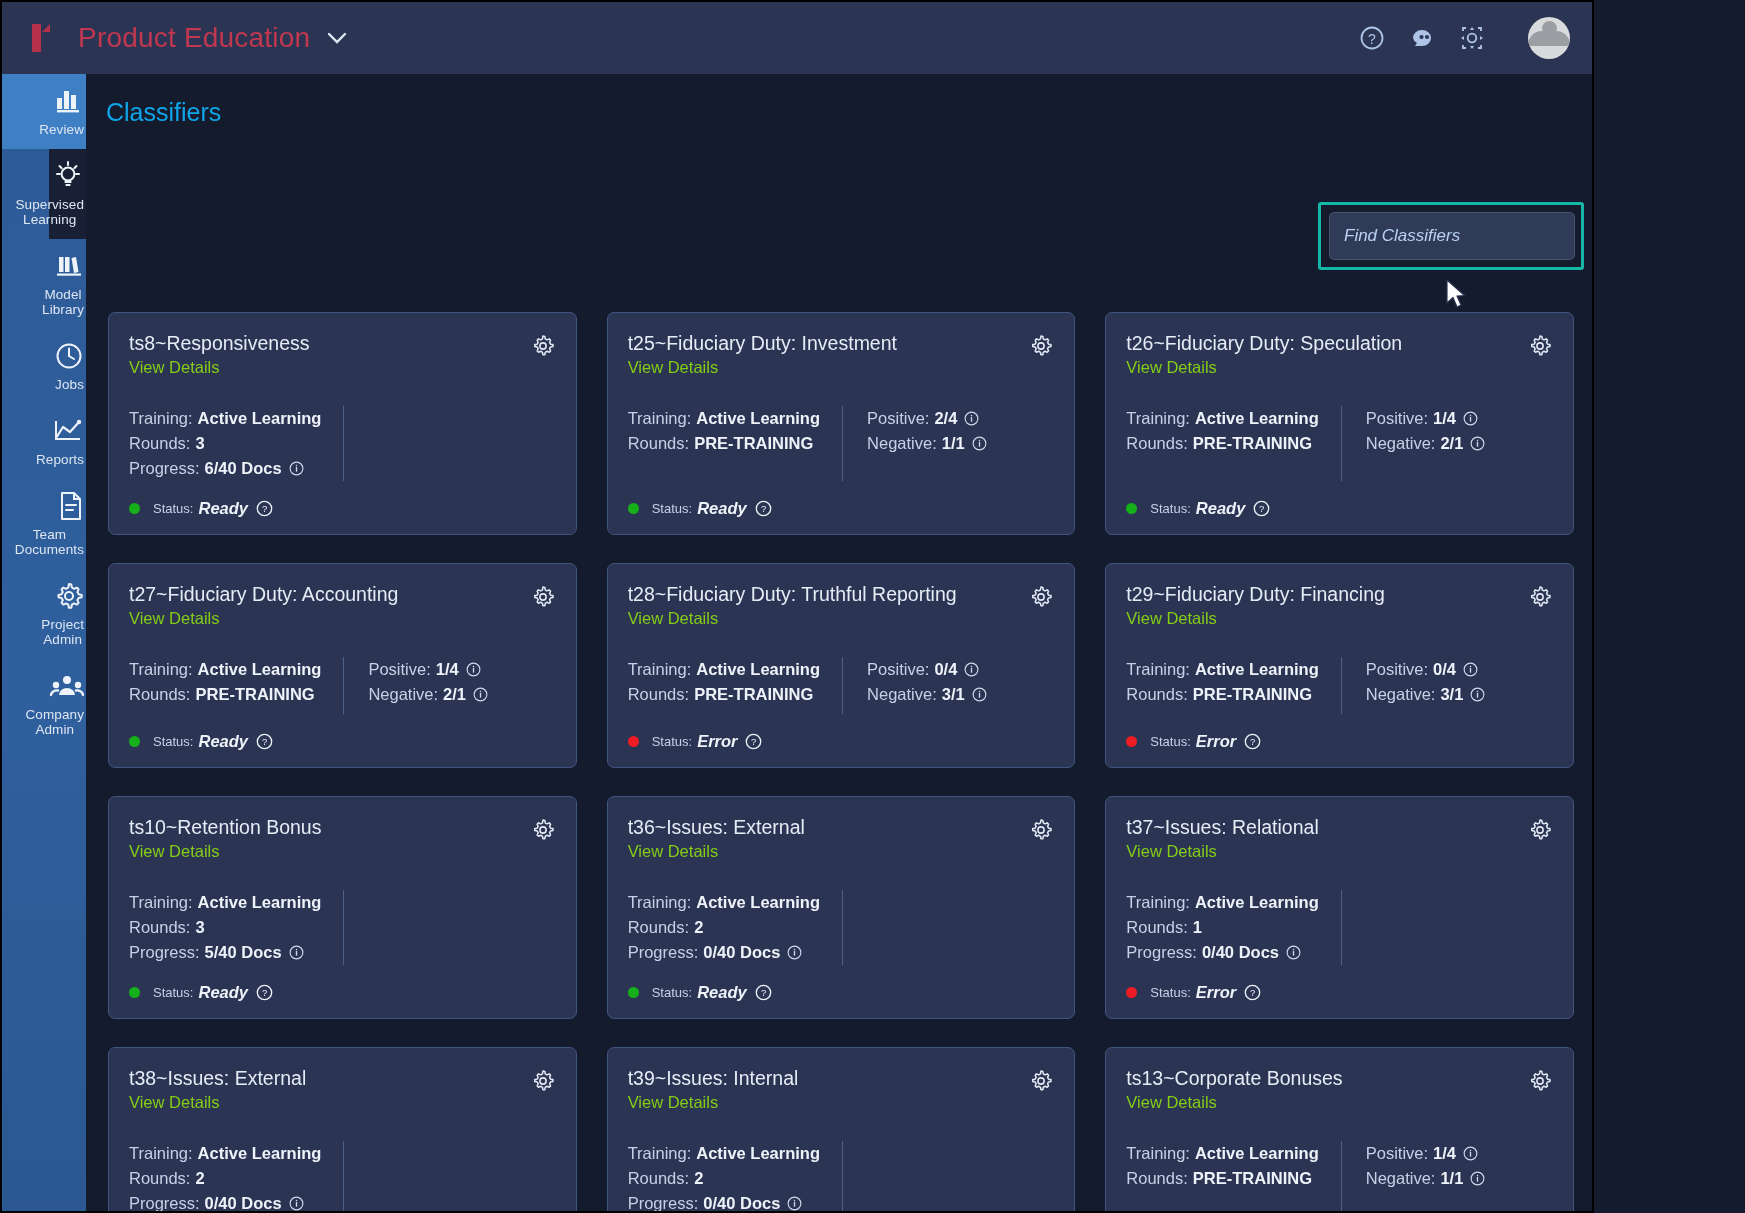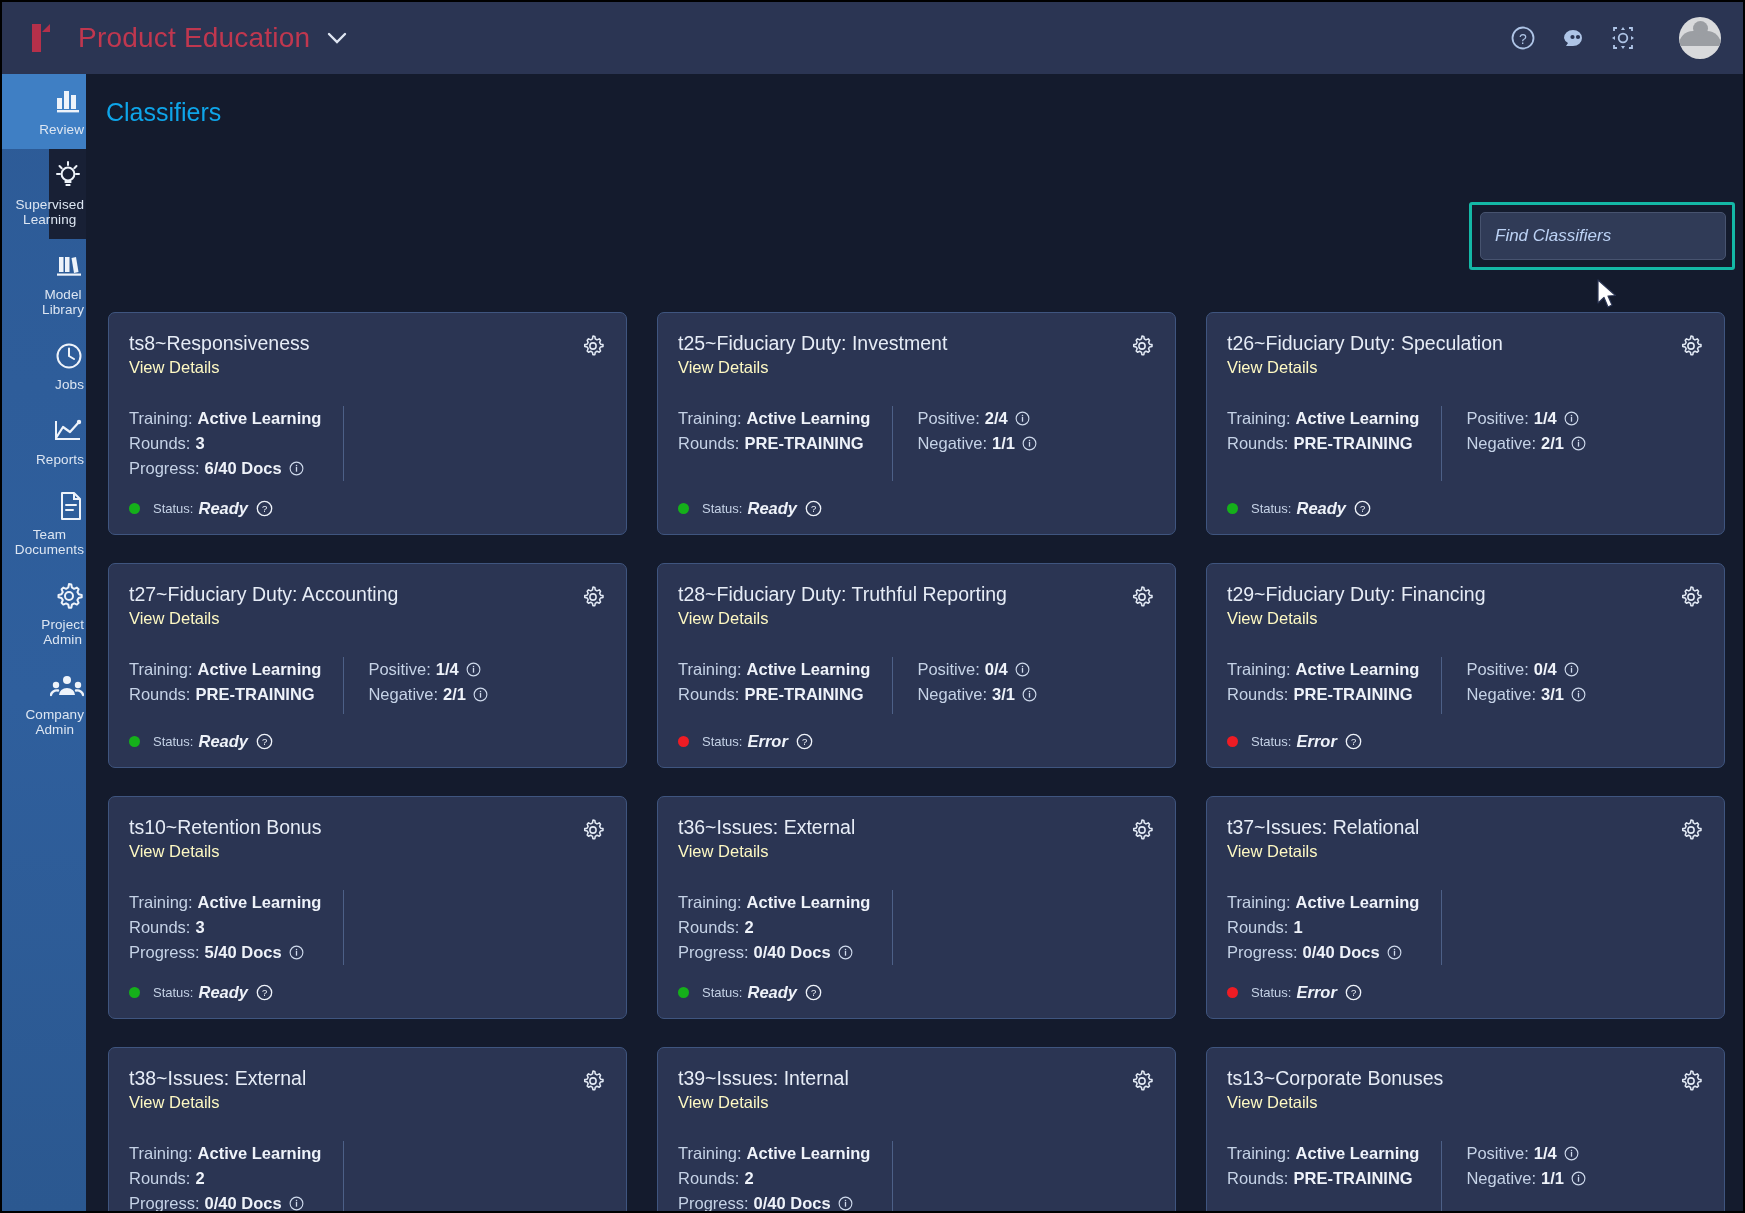--- a/index.html
+++ b/index.html
@@ -4,21 +4,21 @@
 <style>
   * { box-sizing: border-box; margin: 0; padding: 0; }
   html, body {
     width: 1745px; height: 1213px;
     background: #141b2d;
     font-family: "Liberation Sans", sans-serif;
     overflow: hidden;
   }
   .app {
     position: relative;
-    width: 1745px; height: 1213px;
+    width: 1594px; height: 1213px;
     background: #141b2d;
     border: 2px solid #000;
     display: flex; flex-direction: column;
   }
 
   
   .topbar {
     height: 72px; flex: 0 0 72px;
     background: #2b3553;
     display: flex; align-items: center;
@@ -108,21 +108,21 @@
     min-height: 205px;
     display: flex; flex-direction: column;
   }
   .card-head { display: flex; align-items: flex-start; }
   .card-titles { flex: 1 1 auto; min-width: 0; }
   .card-title {
     color: #e6ecf6; font-size: 19.5px; font-weight: 400;
     line-height: 24px; margin-bottom: 2px;
   }
   .card-link {
-    color: #fef9c3; font-size: 16.5px; line-height: 21px;
+    color: #84cc16; font-size: 16.5px; line-height: 21px;
     cursor: pointer;
   }
   .gear-btn { flex: 0 0 auto; cursor: pointer; margin-top: 2px; }
 
   .card-body { display: flex; margin-top: 28px; flex: 1 1 auto; }
   .col-left { padding-right: 22px; }
   .col-right {
     border-left: 1px solid #4d6087;
     padding-left: 24px;
     display: flex; flex-direction: column;

